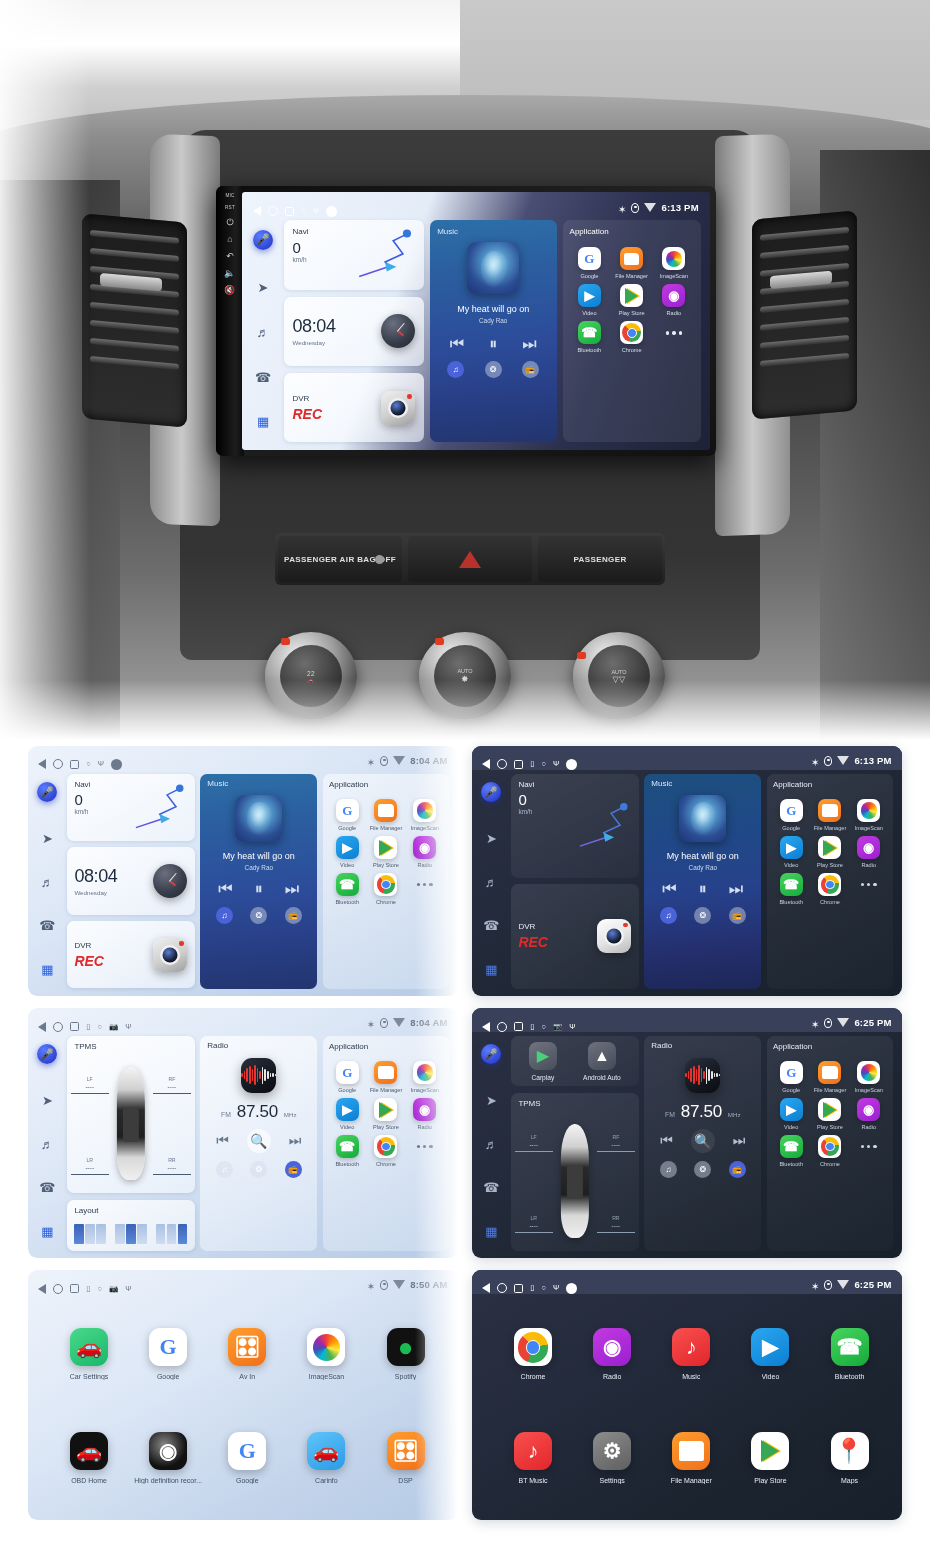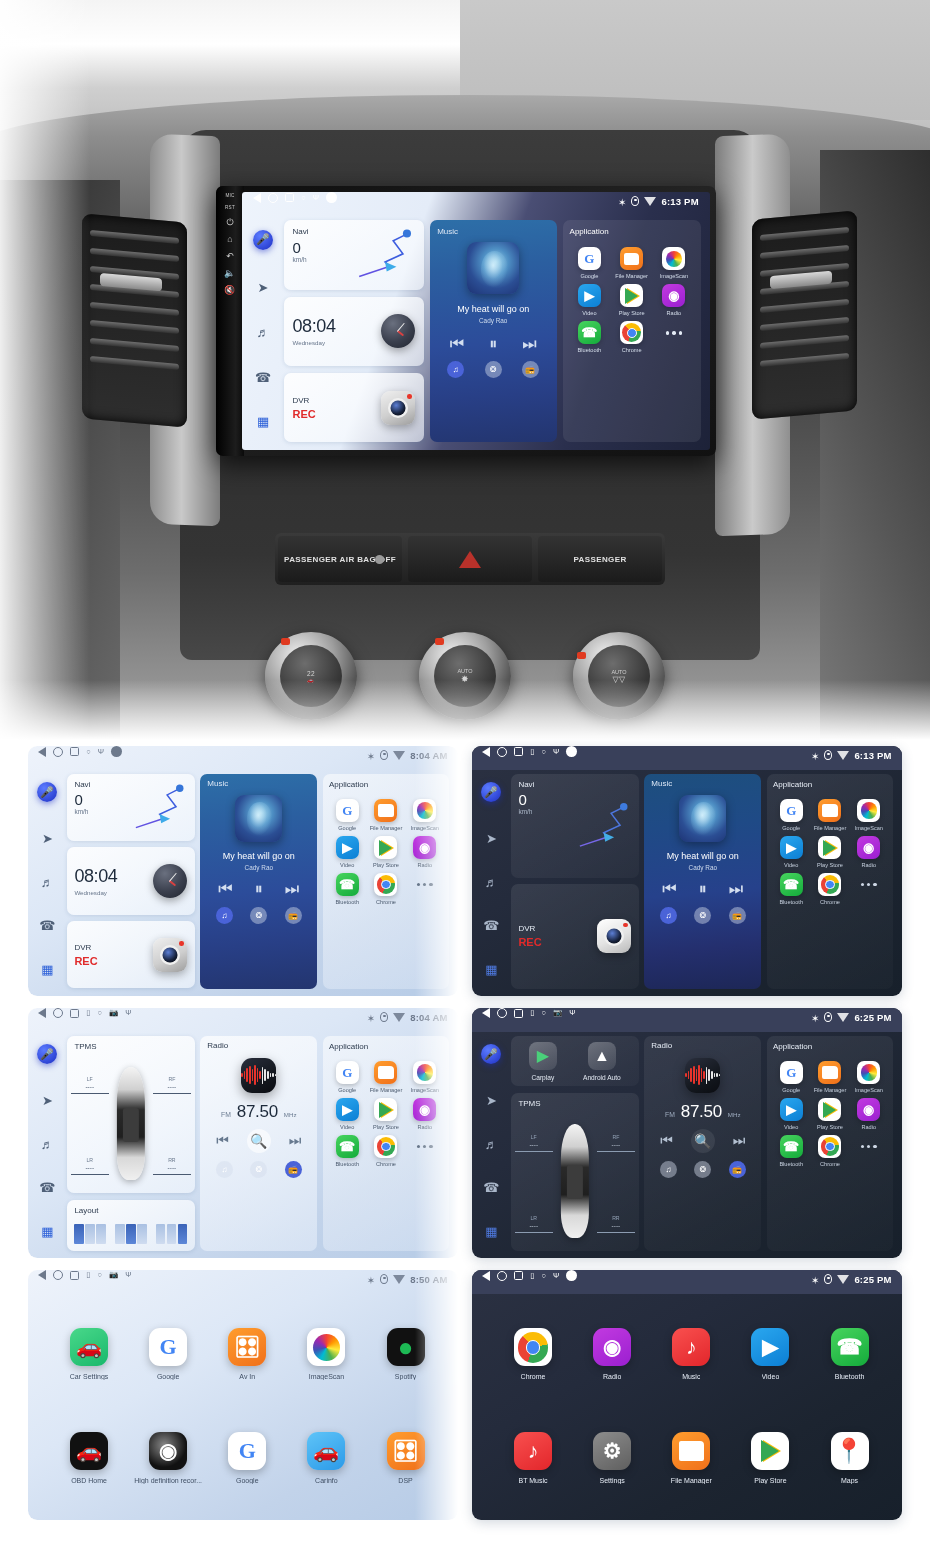--- a/index.html
+++ b/index.html
@@ -94,21 +94,21 @@
     background:linear-gradient(180deg,rgba(255,255,255,0),#ffffff); }
   .hero-fade-l { position:absolute; left:0; top:0; width:90px; height:740px;
     background:linear-gradient(90deg,rgba(255,255,255,.92),rgba(255,255,255,0)); }
 
   
   .ui { position:relative; width:100%; height:100%; overflow:hidden; }
   .ui.light { background:linear-gradient(150deg,#eef3fb 0%,#dce7f6 38%,#c2d3ea 75%,#b6cbe6 100%); }
   .ui.dark  { background:linear-gradient(150deg,#2b3142 0%,#242b3c 35%,#1c2430 70%,#17202b 100%); }
 
   .statusbar { position:absolute; left:0; top:0; width:100%; height:9.5%;
-    display:flex; align-items:flex-start; padding:0 2.4%; }
+    display:flex; align-items:flex-end; padding:0 2.4%; }
   .ui.dark .statusbar { background:#39405a; }
   .sb-left { display:flex; align-items:center; gap:7px; flex:1; }
   .sb-right { display:flex; align-items:center; gap:5px; }
   .ui.light .sb-left, .ui.light .sb-right { color:#6d798c; }
   .ui.dark .sb-left, .ui.dark .sb-right { color:#ffffff; }
   .nav-back { width:0;height:0;border-top:5px solid transparent;border-bottom:5px solid transparent;border-right:8px solid currentColor; }
   .nav-home { width:10px;height:10px;border:1.6px solid currentColor;border-radius:50%; }
   .nav-rec  { width:9px;height:9px;border:1.6px solid currentColor;border-radius:1.5px; }
   .sb-mini { font-size:7.5px; line-height:8px; }
   .sb-blob { width:11px;height:11px;border-radius:50%;background:currentColor; }
@@ -160,21 +160,21 @@
   .ui.light .clock-day { color:#65748a; }
   .ui.dark .clock-day { color:#9fb0c4; }
   .analog { width:34px;height:34px;border-radius:50%;
     background:radial-gradient(circle at 35% 28%,#6a707f,#3a3f4d 55%,#20242e);
     box-shadow:0 3px 8px rgba(0,0,0,.35); position:relative; }
   .analog::after { content:""; position:absolute; left:50%; top:50%; width:1.4px;height:11px;background:#e8e8e8;transform:translate(-50%,-92%) rotate(40deg); transform-origin:50% 92%; border-radius:1px;}
   .analog .hh { position:absolute; left:50%; top:50%; width:1.6px;height:8px;background:#d84040;transform:translate(-50%,-90%) rotate(128deg); transform-origin:50% 90%; border-radius:1px;}
 
   
   .dvr { flex:1; padding:5% 6%; display:flex; align-items:center; justify-content:space-between; }
-  .dvr-rec { font-size:11px; font-weight:bold; color:#e02b2b; margin-top:3px; }
+  .dvr-rec { font-size:14px; font-weight:bold; color:#e02b2b; margin-top:3px;font-style:italic; }
   .cam { width:34px;height:34px;border-radius:9px; position:relative;
     background:linear-gradient(155deg,#efefef,#cfcfcf 55%,#9e9e9e); box-shadow:0 3px 8px rgba(0,0,0,.3); }
   .ui.dark .cam { background:linear-gradient(155deg,#fff,#e3e3e3 55%,#b9b9b9); }
   .cam::after { content:""; position:absolute; left:50%;top:50%;width:15px;height:15px;border-radius:50%;
     background:radial-gradient(circle at 38% 32%,#5c7fd6,#16213a 60%,#000); transform:translate(-50%,-50%);
     box-shadow:0 0 0 2.5px #f0f0f0; }
   .cam-dot { position:absolute; right:3.5px; top:3.5px; width:4.5px;height:4.5px;border-radius:50%;background:#e8352a; }
 
   
   .cp { padding:5% 4% 4%; display:flex; justify-content:space-around; align-items:center; }

